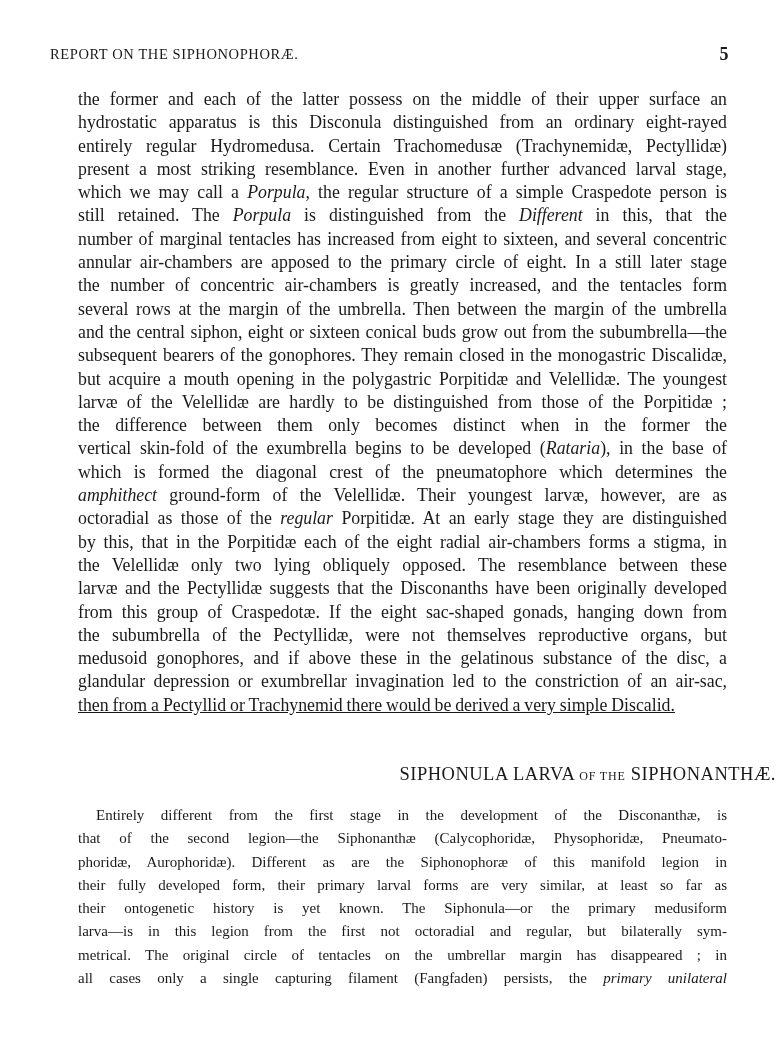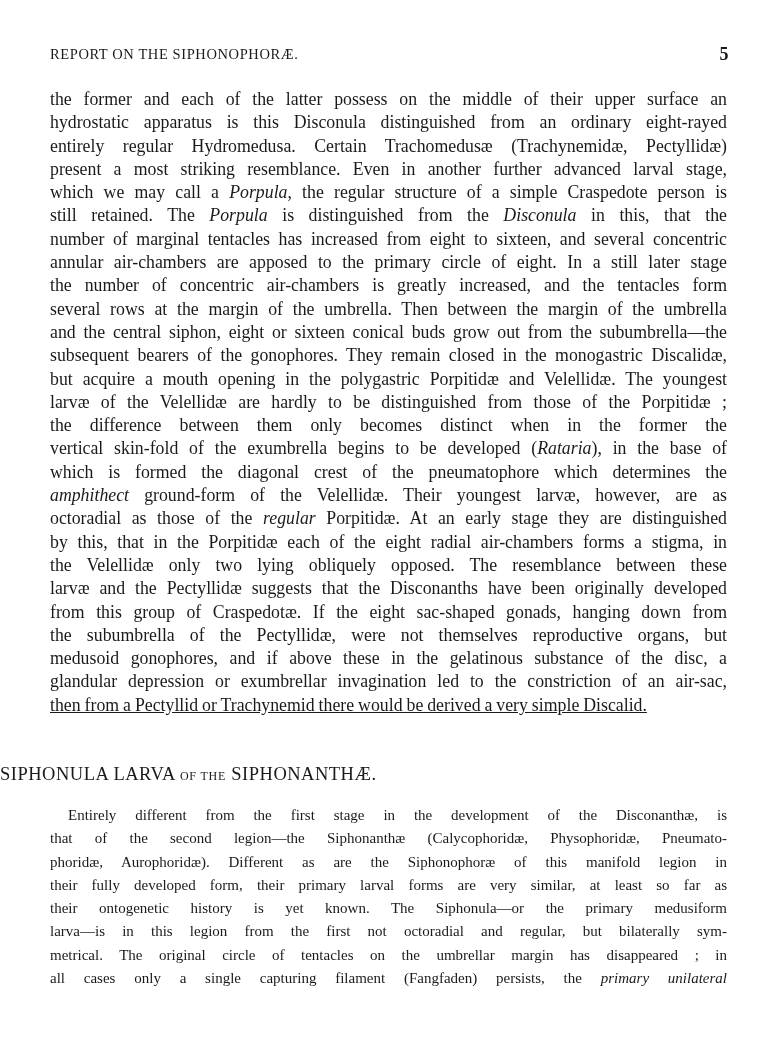--- a/index.html
+++ b/index.html
@@ -11,48 +11,49 @@
       position: absolute; top: 44px; left: 50px; width: 676px; height: 24px;
       font-size: 14.5px; letter-spacing: 0.6px;
     }
     .header .title { position: absolute; left: 0; right: 0; text-align: left; top: 2px; }
     .header .pageno { position: absolute; right: -3px; top: 0; font-size: 18px; font-weight: bold; }
     .block { position: absolute; left: 50px; width: 677px; }
     .line {
       height: 23.3px; line-height: 23.3px; font-size: 17.8px;
       text-align: justify; text-align-last: justify; white-space: nowrap; overflow: visible;
       word-spacing: -0.5px;
+      margin-left: 28px;
     }
     .line.last { text-align-last: left; text-decoration: underline; }
     .line.indent { padding-left: 18px; }
     .p1 { top: 88px; }
     .p2 { top: 804px; }
     .p2 .line { font-size: 15px; }
     .section-heading {
-      position: absolute; top: 764px; left: 0; width: 776px; text-align: left;
+      position: absolute; top: 764px; left: 0; width: 776px; text-align: right;
       font-size: 18.5px; letter-spacing: 0.5px;
     }
     .section-heading .sc { font-size: 12px; letter-spacing: 0.8px; }
     i { font-style: italic; }
   </style>
 </head>
 <body>
 
 <div class="header">
   <span class="title">REPORT ON THE SIPHONOPHORÆ.</span>
   <span class="pageno">5</span>
 </div>
 
 <div class="block p1" id="p1">
     <div class="line">the former and each of the latter possess on the middle of their upper surface an</div>
     <div class="line">hydrostatic apparatus is this Disconula distinguished from an ordinary eight-rayed</div>
     <div class="line">entirely regular Hydromedusa.  Certain Trachomedusæ (Trachynemidæ, Pectyllidæ)</div>
     <div class="line">present a most striking resemblance.  Even in another further advanced larval stage,</div>
     <div class="line">which we may call a <i>Porpula</i>, the regular structure of a simple Craspedote person is</div>
-    <div class="line">still retained.  The <i>Porpula</i> is distinguished from the <i>Disconula</i> in this, that the</div>
+    <div class="line">still retained.  The <i>Porpula</i> is distinguished from the <i>Different</i> in this, that the</div>
     <div class="line">number of marginal tentacles has increased from eight to sixteen, and several concentric</div>
     <div class="line">annular air-chambers are apposed to the primary circle of eight.  In a still later stage</div>
     <div class="line">the number of concentric air-chambers is greatly increased, and the tentacles form</div>
     <div class="line">several rows at the margin of the umbrella.  Then between the margin of the umbrella</div>
     <div class="line">and the central siphon, eight or sixteen conical buds grow out from the subumbrella—the</div>
     <div class="line">subsequent bearers of the gonophores.  They remain closed in the monogastric Discalidæ,</div>
     <div class="line">but acquire a mouth opening in the polygastric Porpitidæ and Velellidæ.  The youngest</div>
     <div class="line">larvæ of the Velellidæ are hardly to be distinguished from those of the Porpitidæ ;</div>
     <div class="line">the difference between them only becomes distinct when in the former the</div>
     <div class="line">vertical skin-fold of the exumbrella begins to be developed (<i>Rataria</i>), in the base of</div>

